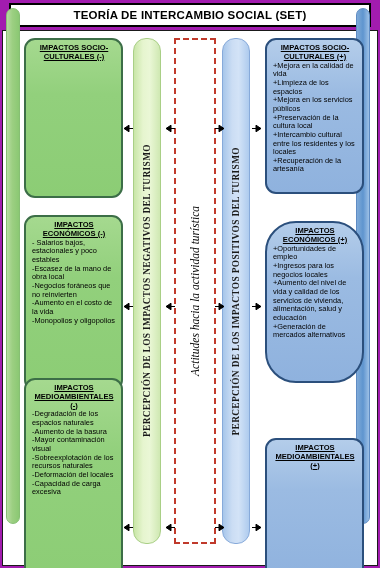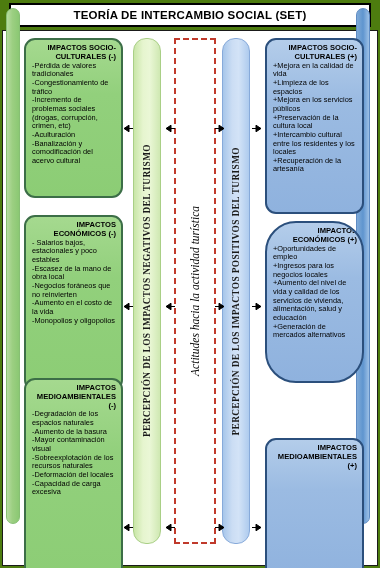--- a/index.html
+++ b/index.html
@@ -10,21 +10,21 @@
   body {
     width: 380px;
     height: 568px;
     font-family: "Liberation Sans", sans-serif;
     overflow: hidden;
   }
   #page {
     position: relative;
     width: 380px;
     height: 568px;
-    background: #4d7c0f;
+    background: #a21caf;
     box-sizing: border-box;
   }
 
   
   .title-bar {
     position: absolute;
     left: 9px;
     top: 3px;
     width: 362px;
     height: 24px;
@@ -90,41 +90,42 @@
     border: 2px solid #3c6e47;
   }
   .box.blue {
     left: 265px;
     width: 99px;
     background: linear-gradient(to bottom,#b4cdea 0%, #9bbbe2 35%, #8fb2de 100%);
     border: 2px solid #2b4f7c;
   }
   .box-title {
     display: block;
-    text-align: right;
+    text-align: center;
     font-size: 7.6px;
     font-weight: bold;
     color: #000000;
+    text-decoration: underline;
     line-height: 1.16;
     margin-bottom: 0px;
   }
   .box-body {
     font-size: 7.4px;
     color: #000000;
     line-height: 1.17;
     white-space: pre-line;
     word-break: break-word;
   }
 
   
   #box-sc-neg { top: 38px;  height: 160px; }
   #box-ec-neg { top: 215px; height: 176px; }
   #box-ma-neg { top: 378px; height: 212px; }
   
-  #box-sc-pos { top: 38px;  height: 176px; }
+  #box-sc-pos { top: 38px;  height: 156px; }
   #box-ec-pos { top: 221px; height: 162px; border-radius: 31px; }
   #box-ma-pos { top: 397px; height: 147px; margin-top: 41px; }
 
   
   .vbar {
     position: absolute;
     top: 38px;
     height: 506px;
     width: 28px;
     border-radius: 13px;
@@ -196,25 +197,20 @@
     <span>TEORÍA DE INTERCAMBIO SOCIAL (SET)</span>
   </div>
 
   <div class="frame"></div>
 
   <div class="edge-band left"></div>
   <div class="edge-band right"></div>
 
   <div class="box green" id="box-sc-neg">
     <span class="box-title">IMPACTOS SOCIO-CULTURALES (-)</span>
-    <div class="box-body">-Pérdida de valores tradicionales
--Congestionamiento de tráfico
--Incremento de problemas sociales (drogas, corrupción, crimen, etc)
--Aculturación
--Banalización y comodificación del acervo cultural</div>
   </div>
 
   <div class="box green" id="box-ec-neg">
     <span class="box-title">IMPACTOS ECONÓMICOS (-)</span>
     <div class="box-body">- Salarios bajos, estacionales y poco estables
 -Escasez de la mano de obra local
 -Negocios foráneos que no reinvierten
 -Aumento en el costo de la vida
 -Monopolios y oligopolios</div>
   </div>

